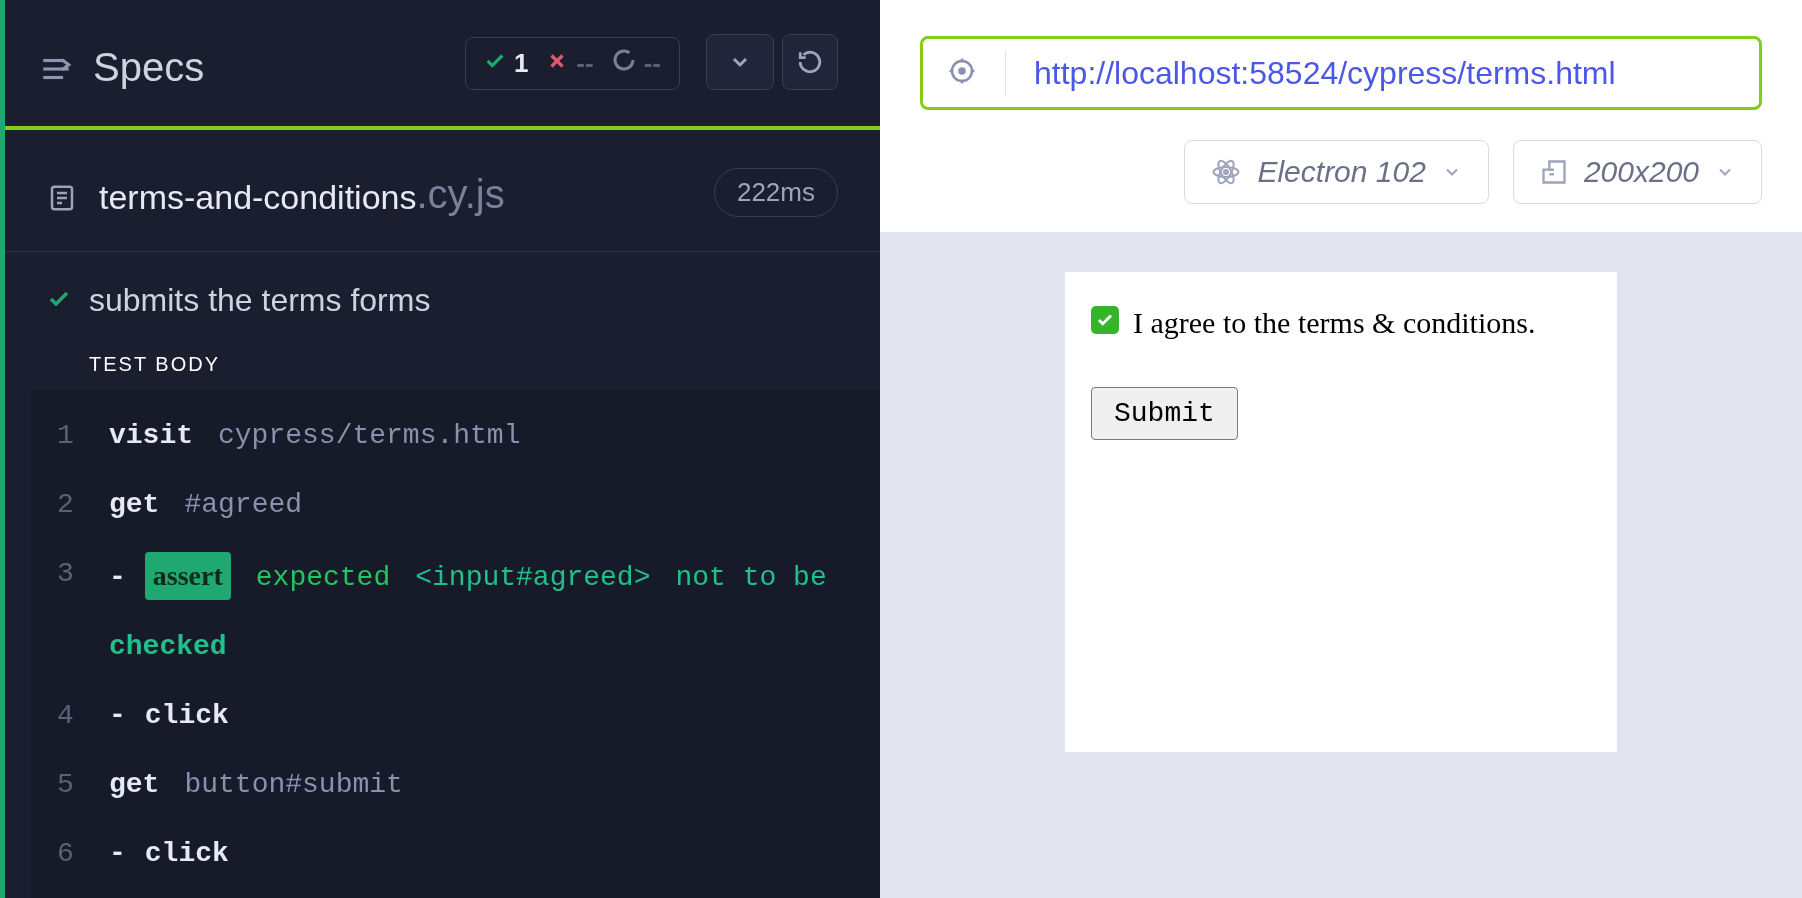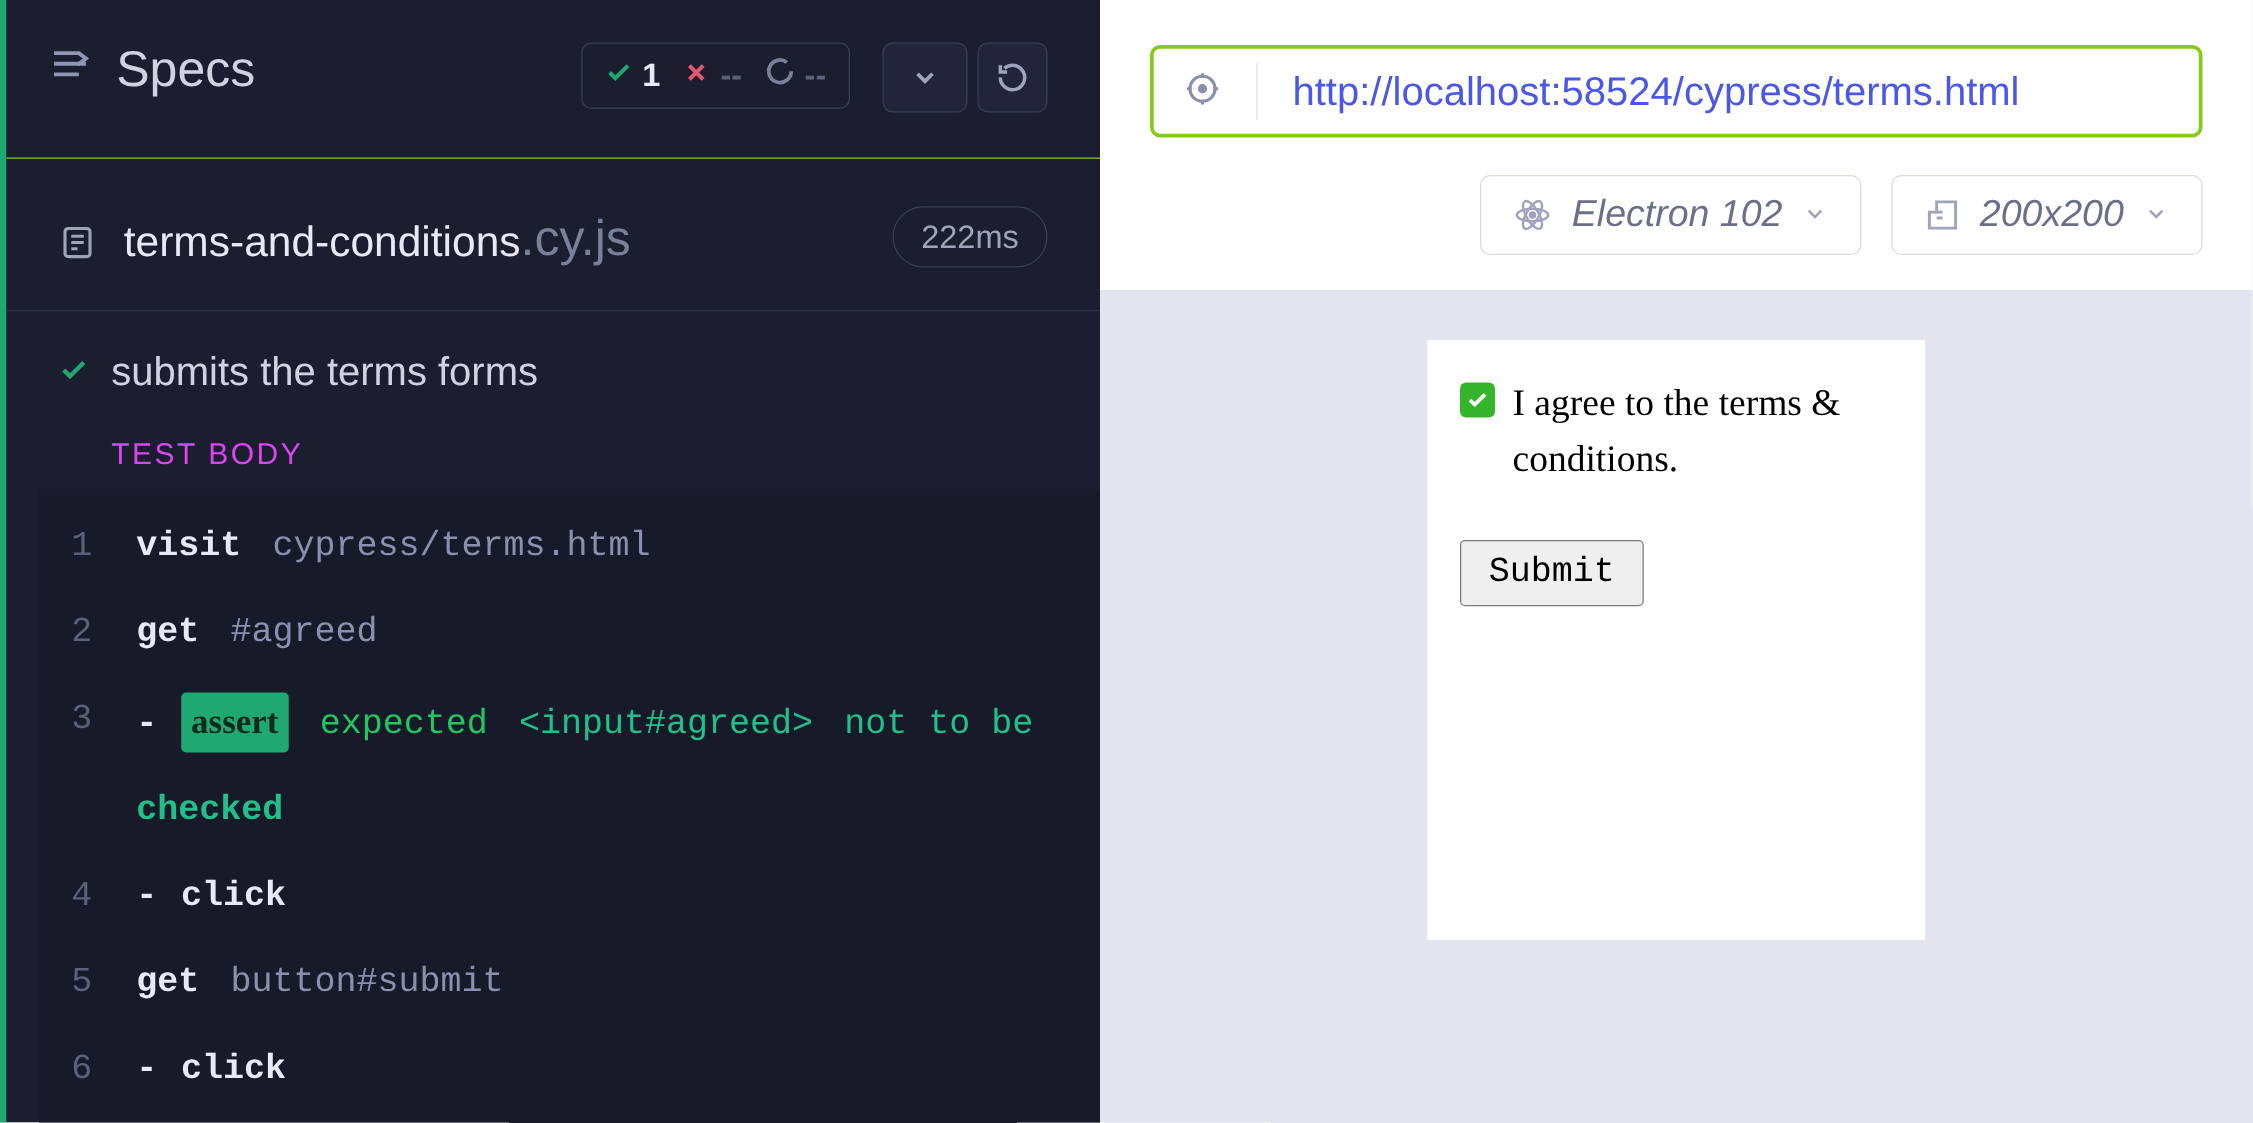--- a/index.html
+++ b/index.html
@@ -13,23 +13,23 @@
     background: #1b1e2e;
     color: #d0d2e0;
     position: relative;
     border-left: 5px solid #1fa971;
     display: flex;
     flex-direction: column;
     padding-top: 34px;
   }
   .specs-header {
     display: flex;
-    align-items: flex-start;
+    align-items: flex-end;
     padding: 0 42px 36px 34px;
-    border-bottom: 1px solid #84cc16;
+    border-bottom: 4px solid #84cc16;
   }
   .specs-header .collapse-icon {
     color: #8f95b2;
     margin-right: 20px;
   }
   .specs-title {
     font-size: 40px;
     font-weight: 400;
     color: #d0d2e0;
     flex: 1;
@@ -83,22 +83,22 @@
     align-items: center;
     gap: 18px;
     padding: 30px 42px 10px 42px;
     font-size: 32px;
     color: #d0d2e0;
   }
   .test-row .tick { color: #1fa971; }
 
   .test-body-label {
     padding: 24px 42px 14px 84px;
-    color: #d946ef;
-    font-size: 24px;
+    color: #ffffff;
+    font-size: 20px;
     letter-spacing: 2px;
   }
 
   .cmd-log {
     background: #171a29;
     margin: 0 0 0 26px;
     padding: 12px 8px 28px 8px;
     font-family: "SFMono-Regular", Consolas, "Liberation Mono", Menlo, monospace;
     font-size: 28px;
     line-height: 1.6;
@@ -166,21 +166,21 @@
   .meta-pill svg { color: #9fa3bc; }
   .meta-pill .chev { color: #b7bcd1; }
 
   .aut-area {
     flex: 1;
     display: flex;
     justify-content: center;
     padding-top: 40px;
   }
   .aut-frame {
-    width: 398px;
+    width: 552px;
     height: 480px;
     background: #ffffff;
     padding: 28px 26px;
     font-family: Georgia, "Times New Roman", serif;
     font-size: 30px;
     color: #000;
   }
   .terms-line { display: flex; align-items: flex-start; gap: 14px; margin-bottom: 8px; }
   .chk {
     width: 28px; height: 28px; border-radius: 5px;

